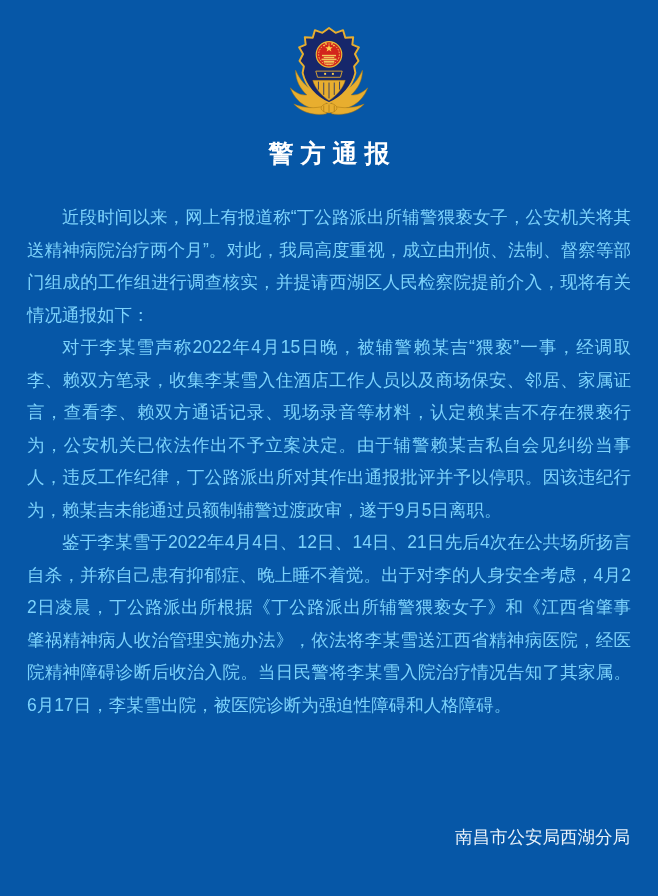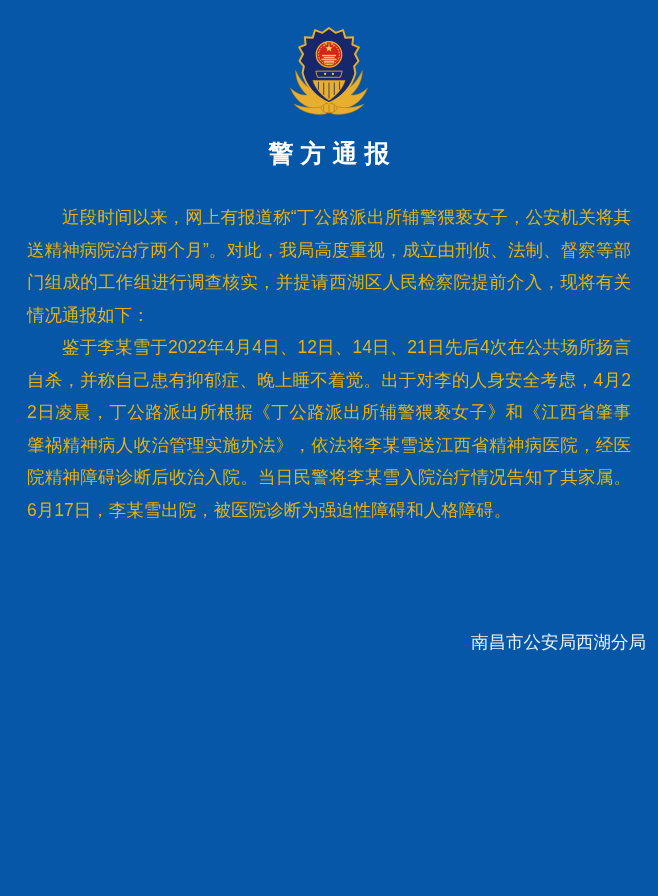--- a/index.html
+++ b/index.html
@@ -27,33 +27,33 @@
     text-align: center;
     color: #ffffff;
     font-size: 25px;
     font-weight: bold;
     letter-spacing: 7px;
     text-indent: 7px;
     line-height: 30px;
   }
   .content {
     margin: 33px 27px 0 27px;
-    color: #eab308;
+    color: #7dd3fc;
     font-size: 17.5px;
     line-height: 32.5px;
     text-align: justify;
   }
   .content p {
     margin: 0;
     text-indent: 2em;
     word-break: break-all;
   }
   .signature {
     margin-top: 100px;
-    padding-right: 12px;
+    padding-right: 28px;
     display: flex;
     justify-content: flex-end;
   }
   .signature-inner {
     text-align: center;
     color: #e9f2fa;
     font-size: 17.5px;
     line-height: 33px;
   }
 </style>
@@ -103,20 +103,21 @@
         <path d="M50 84.5 C42 79.5 34 70.5 31.5 61.5 L68.5 61.5 C66 70.5 58 79.5 50 84.5 Z" fill="#e8ae2f" stroke="#b07a10" stroke-width="0.5"></path>
         <path d="M38 63 L38 72 M44 64 L44 78 M50 64 L50 82 M56 64 L56 78 M62 63 L62 72" stroke="#16276b" stroke-width="0.9" fill="none"></path>
       </svg>
     </span>
   </div>
 
   <div class="notice-title">警方通报</div>
 
   <div class="content">
     <p>近段时间以来，网上有报道称“丁公路派出所辅警猥亵女子，公安机关将其送精神病院治疗两个月”。对此，我局高度重视，成立由刑侦、法制、督察等部门组成的工作组进行调查核实，并提请西湖区人民检察院提前介入，现将有关情况通报如下：</p>
+    <p>对于李某雪声称2022年4月15日晚，被辅警赖某吉“猥亵”一事，经调取李、赖双方笔录，收集李某雪入住酒店工作人员以及商场保安、邻居、家属证言，查看李、赖双方通话记录、现场录音等材料，认定赖某吉不存在猥亵行为，公安机关已依法作出不予立案决定。由于辅警赖某吉私自会见纠纷当事人，违反工作纪律，丁公路派出所对其作出通报批评并予以停职。因该违纪行为，赖某吉未能通过员额制辅警过渡政审，遂于9月5日离职。</p>
     <p>鉴于李某雪于2022年4月4日、12日、14日、21日先后4次在公共场所扬言自杀，并称自己患有抑郁症、晚上睡不着觉。出于对李的人身安全考虑，4月22日凌晨，丁公路派出所根据《丁公路派出所辅警猥亵女子》和《江西省肇事肇祸精神病人收治管理实施办法》，依法将李某雪送江西省精神病医院，经医院精神障碍诊断后收治入院。当日民警将李某雪入院治疗情况告知了其家属。6月17日，李某雪出院，被医院诊断为强迫性障碍和人格障碍。</p>
   </div>
 
   <div class="signature">
     <div class="signature-inner">
       <div>南昌市公安局西湖分局</div>
     </div>
   </div>
 
 </div>

